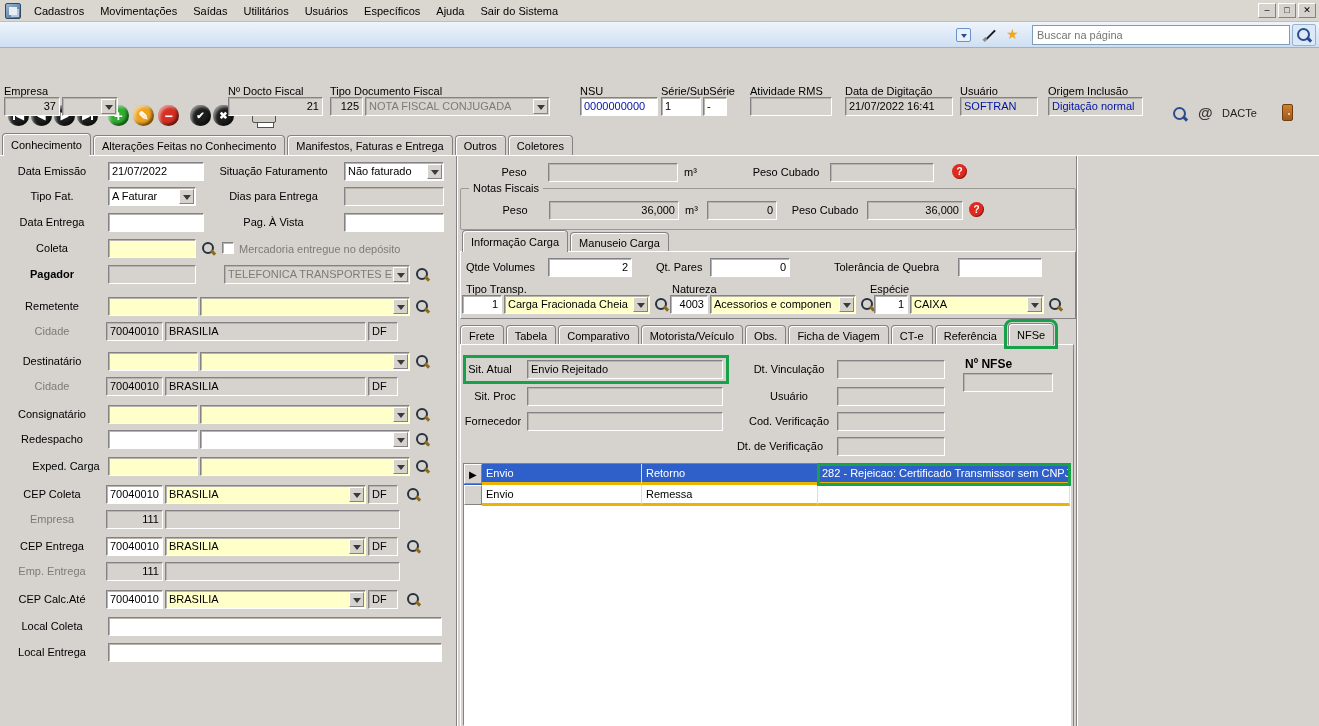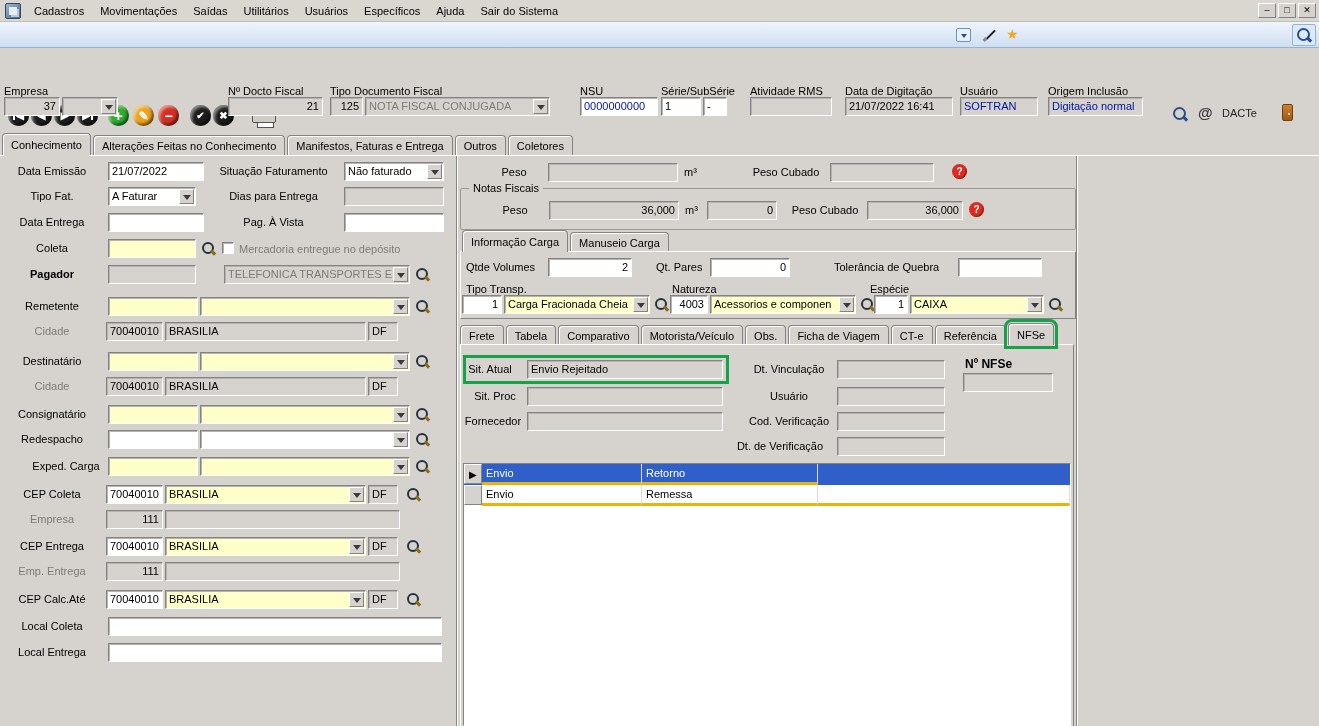--- a/index.html
+++ b/index.html
@@ -82,20 +82,21 @@
   <div style="flex:1"></div>
   <div class="wbtn">–</div>
   <div class="wbtn">□</div>
   <div class="wbtn" style="margin-right:3px">✕</div>
 </div>
 
 <div class="abs" style="left:0;top:22px;width:1319px;height:26px;background:linear-gradient(#eef4fc,#cfdff2);border-bottom:1px solid #9ab2cf">
   <div class="expandbtn" style="left:956px;top:6px"></div>
   <span class="wand" style="left:982px;top:6px"></span>
   <span class="star" style="left:1006px;top:4px">★</span>
+  <input class="search" type="text" style="left: 1032px; top: 3px; width: 258px;" placeholder="Buscar na página">
   <div class="abs" style="left:1292px;top:2px;width:24px;height:22px;background:#dce9f8;border:1px solid #9ab2cf;border-radius:2px">
     <span class="zoomicon" style="left:3px;top:2px"></span>
   </div>
 </div>
 
 <div class="abs" style="left:0;top:49px;width:1319px;height:31px">
   <div class="cbtn nav-first" style="left:8px;top:56px">
       <span>◀</span>
     </div>
   <div class="cbtn" style="left:31px;top:56px">
@@ -349,20 +350,21 @@
       <div class="fld gray" style="left:376px;top:67px;width:108px"></div>
 
       <span class="lbl r" style="left:266px;top:94px;width:106px">Dt. de Verificação</span>
       <div class="fld gray" style="left:376px;top:92px;width:108px"></div>
 
       <div class="abs" style="left:2px;top:118px;width:608px;height:263px;background:#fff;border:1px solid;border-color:#848284 #fff #fff #848284">
         <div style="display:flex" class="rowsel">
           <div class="grid-hcell selarrow" style="width:18px;color:#000">▶</div>
           <div class="grid-cell" style="width:160px">Envio</div>
           <div class="grid-cell" style="width:176px">Retorno</div>
+          <div class="grid-cell" style="width:252px;outline:3px solid #17a24a;outline-offset:-2px;z-index:7;position:relative">282 - Rejeicao: Certificado Transmissor sem CNPJ</div>
         </div>
         <div style="display:flex">
           <div class="grid-hcell" style="width:18px"></div>
           <div class="grid-cell" style="width:160px">Envio</div>
           <div class="grid-cell" style="width:176px">Remessa</div>
           <div class="grid-cell" style="width:252px"></div>
         </div>
       </div>
     </div>
   </div>

